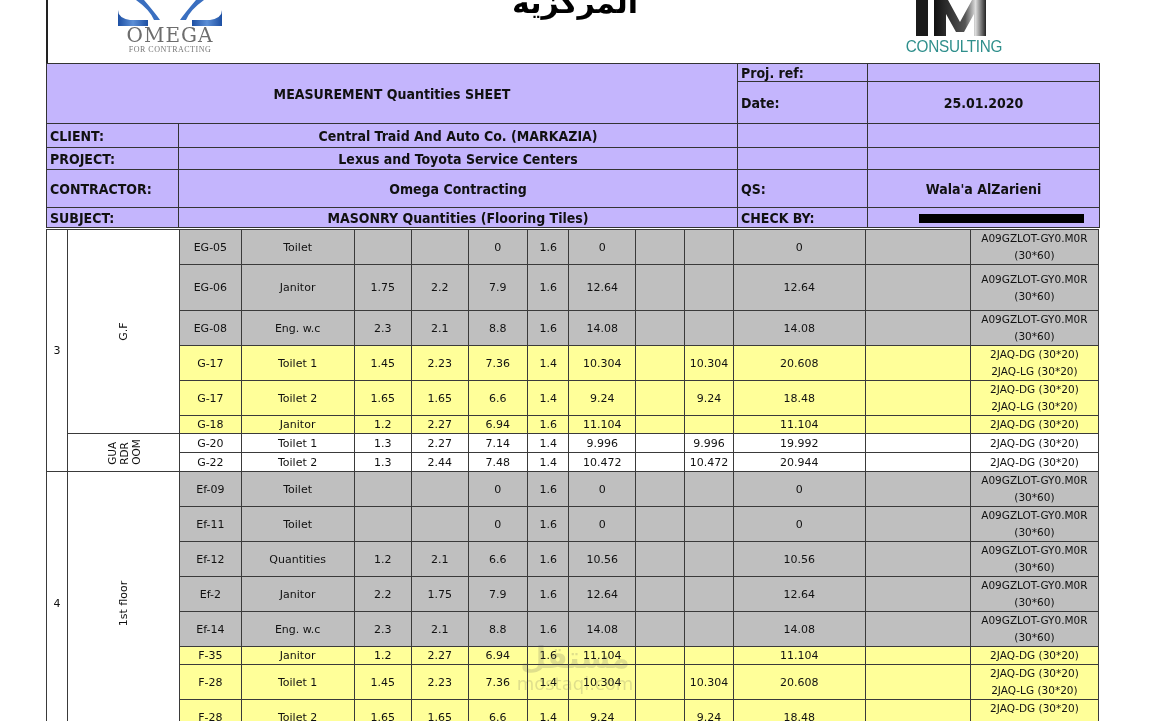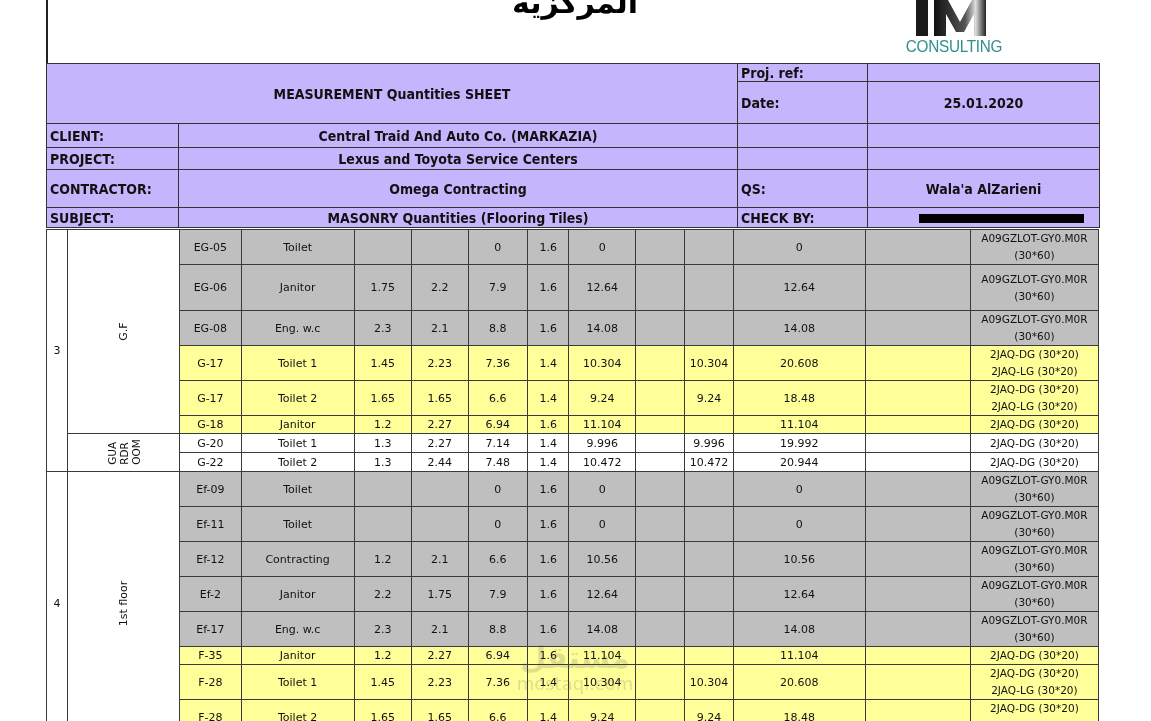--- a/index.html
+++ b/index.html
@@ -54,20 +54,37 @@
   
   .wm { position: absolute; left: 500px; top: 642px; width: 150px; height: 60px; opacity: 0.18;
         pointer-events: none; text-align: center; color: #555; }
   .wm .ar { font-size: 30px; font-weight: bold; line-height: 32px; }
   .wm .lt { font-size: 18px; line-height: 20px; }
 </style>
 </head>
 <body>
 
 <div class="logo-band">
+  <div class="omega-logo">
+    <svg class="omega-sym" viewBox="0 0 112 26">
+      <defs>
+        <linearGradient id="og" x1="0" x2="1" y1="0" y2="0">
+          <stop offset="0" stop-color="#1d4fa3"></stop>
+            <stop offset="0.5" stop-color="#5c8fd6"></stop>
+            <stop offset="1" stop-color="#1d4fa3"></stop>
+        </linearGradient>
+      </defs>
+      <path d="M4 0 L4 10 Q4 18 16 20 L34 20 L34 26 L4 26 Z" fill="url(#og)"></path>
+      <path d="M108 0 L108 10 Q108 18 96 20 L78 20 L78 26 L108 26 Z" fill="url(#og)"></path>
+      <path d="M30 0 Q42 14 46 20 L40 20 Q36 10 22 0 Z" fill="#3a6fc0"></path>
+      <path d="M82 0 Q70 14 66 20 L72 20 Q76 10 90 0 Z" fill="#3a6fc0"></path>
+    </svg>
+    <div class="omega-word">OMEGA</div>
+    <div class="omega-sub">FOR CONTRACTING</div>
+  </div>
 
   <div class="markazia-logo">المركزية</div>
 
   <div class="im-logo">
     <svg class="im-mark" viewBox="0 0 100 38">
       <defs>
         <linearGradient id="ig" x1="0" x2="1">
             <stop offset="0" stop-color="#111"></stop>
             <stop offset="0.6" stop-color="#555"></stop>
             <stop offset="0.8" stop-color="#ddd"></stop>
@@ -312,21 +329,21 @@
         <td class="d"></td>
         <td class="d">0</td>
         <td class="d"></td>
         <td class="d code">
           <div>A09GZLOT-GY0.M0R</div>
           <div>(30*60)</div>
         </td>
       </tr>
       <tr class="gray" style="height: 34.5px;">
         <td class="d">Ef-12</td>
-        <td class="d">Contracting</td>
+        <td class="d">Quantities</td>
         <td class="d">1.2</td>
         <td class="d">2.1</td>
         <td class="d">6.6</td>
         <td class="d">1.6</td>
         <td class="d">10.56</td>
         <td class="d"></td>
         <td class="d"></td>
         <td class="d">10.56</td>
         <td class="d"></td>
         <td class="d code">
@@ -345,21 +362,21 @@
         <td class="d"></td>
         <td class="d"></td>
         <td class="d">12.64</td>
         <td class="d"></td>
         <td class="d code">
           <div>A09GZLOT-GY0.M0R</div>
           <div>(30*60)</div>
         </td>
       </tr>
       <tr class="gray" style="height: 34.5px;">
-        <td class="d">Ef-17</td>
+        <td class="d">Ef-14</td>
         <td class="d">Eng. w.c</td>
         <td class="d">2.3</td>
         <td class="d">2.1</td>
         <td class="d">8.8</td>
         <td class="d">1.6</td>
         <td class="d">14.08</td>
         <td class="d"></td>
         <td class="d"></td>
         <td class="d">14.08</td>
         <td class="d"></td>

